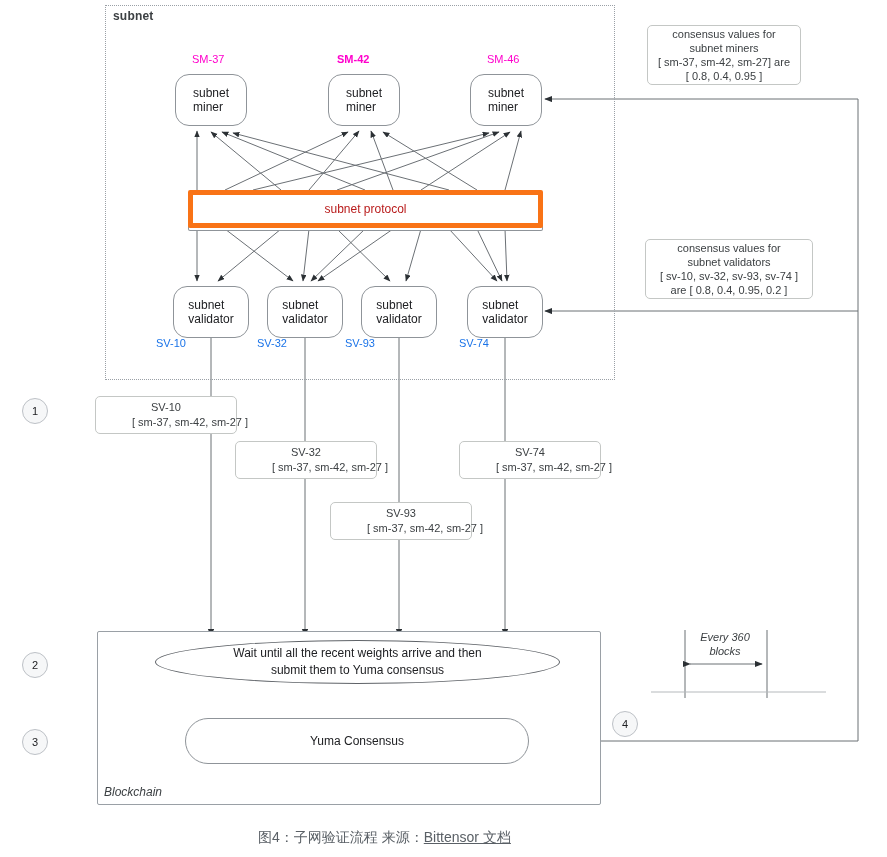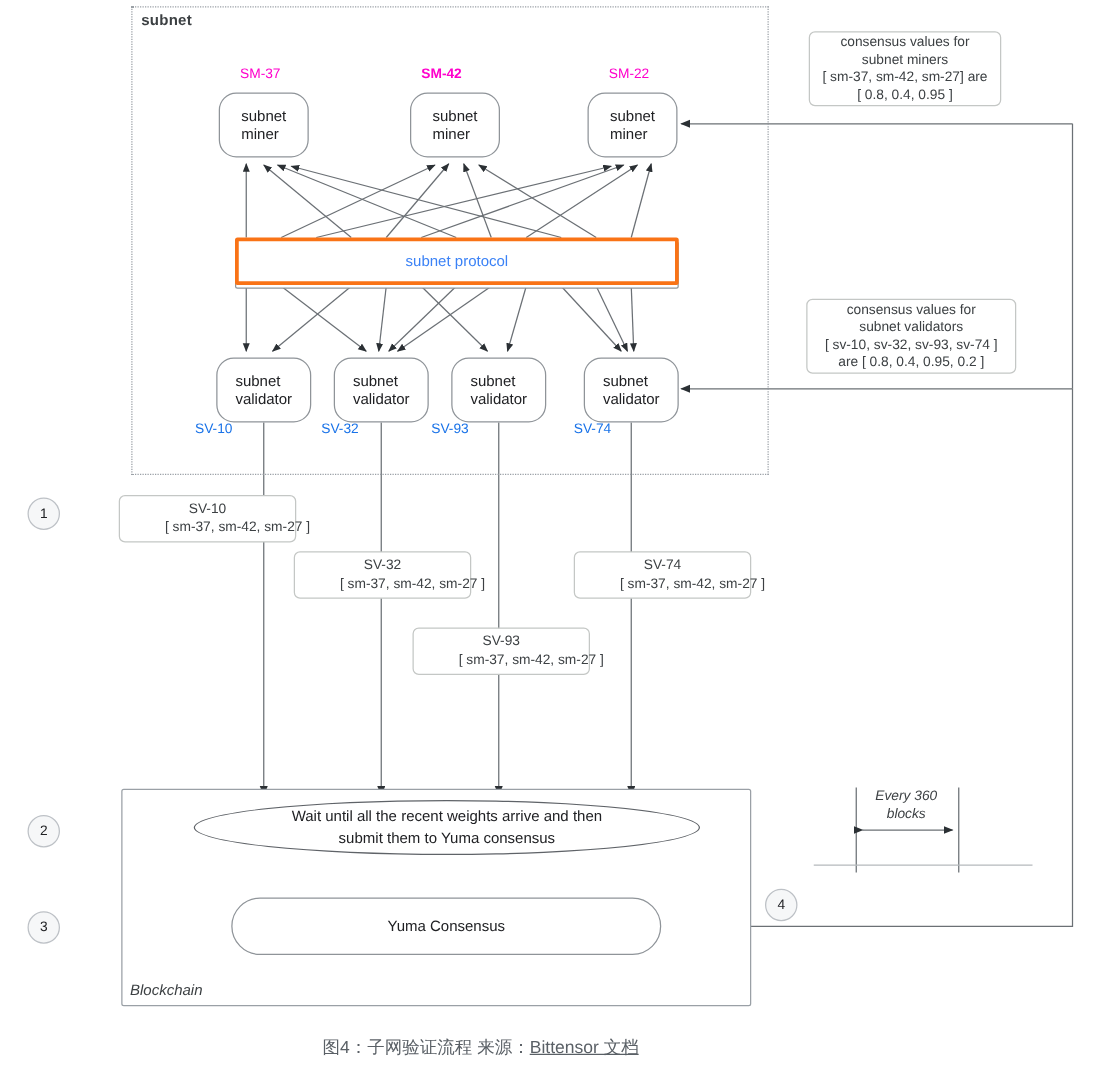--- a/index.html
+++ b/index.html
@@ -80,24 +80,24 @@
     border-radius: 14px;
     font-size: 12px;
     line-height: 14px;
     color: #202124;
   }
   .miner { width: 72px; height: 52px; }
   .validator { width: 76px; height: 52px; }
 
   
   .protocol {
-    border: 3px solid #f97316;
+    border: 5px solid #f97316;
     border-radius: 2px;
     font-size: 12px;
-    color: #3b82f6;
+    color: #b91c1c;
     box-shadow: 0 3px 0 -1px #ffffff, 0 3px 0 0 #8f9499;
   }
 
   
   .tag {
     position: absolute;
     font-size: 11px;
     white-space: nowrap;
   }
   .tag-miner { color: #ff00cc; }
@@ -276,21 +276,21 @@
   </div>
 
   <div class="tag tag-miner" style="left:337px;top:53px;font-weight:bold;">SM-42</div>
   <div class="node pill miner" style="left:328px;top:74px;">
     <div>
       <div>subnet</div>
       <div>miner</div>
     </div>
   </div>
 
-  <div class="tag tag-miner" style="left:487px;top:53px;">SM-22</div>
+  <div class="tag tag-miner" style="left:487px;top:53px;">SM-46</div>
   <div class="node pill miner" style="left:470px;top:74px;">
     <div>
       <div>subnet</div>
       <div>miner</div>
     </div>
   </div>
 
   <div class="node protocol" style="left:188px;top:190px;width:355px;height:38px;">
     <span>subnet protocol</span>
   </div>

